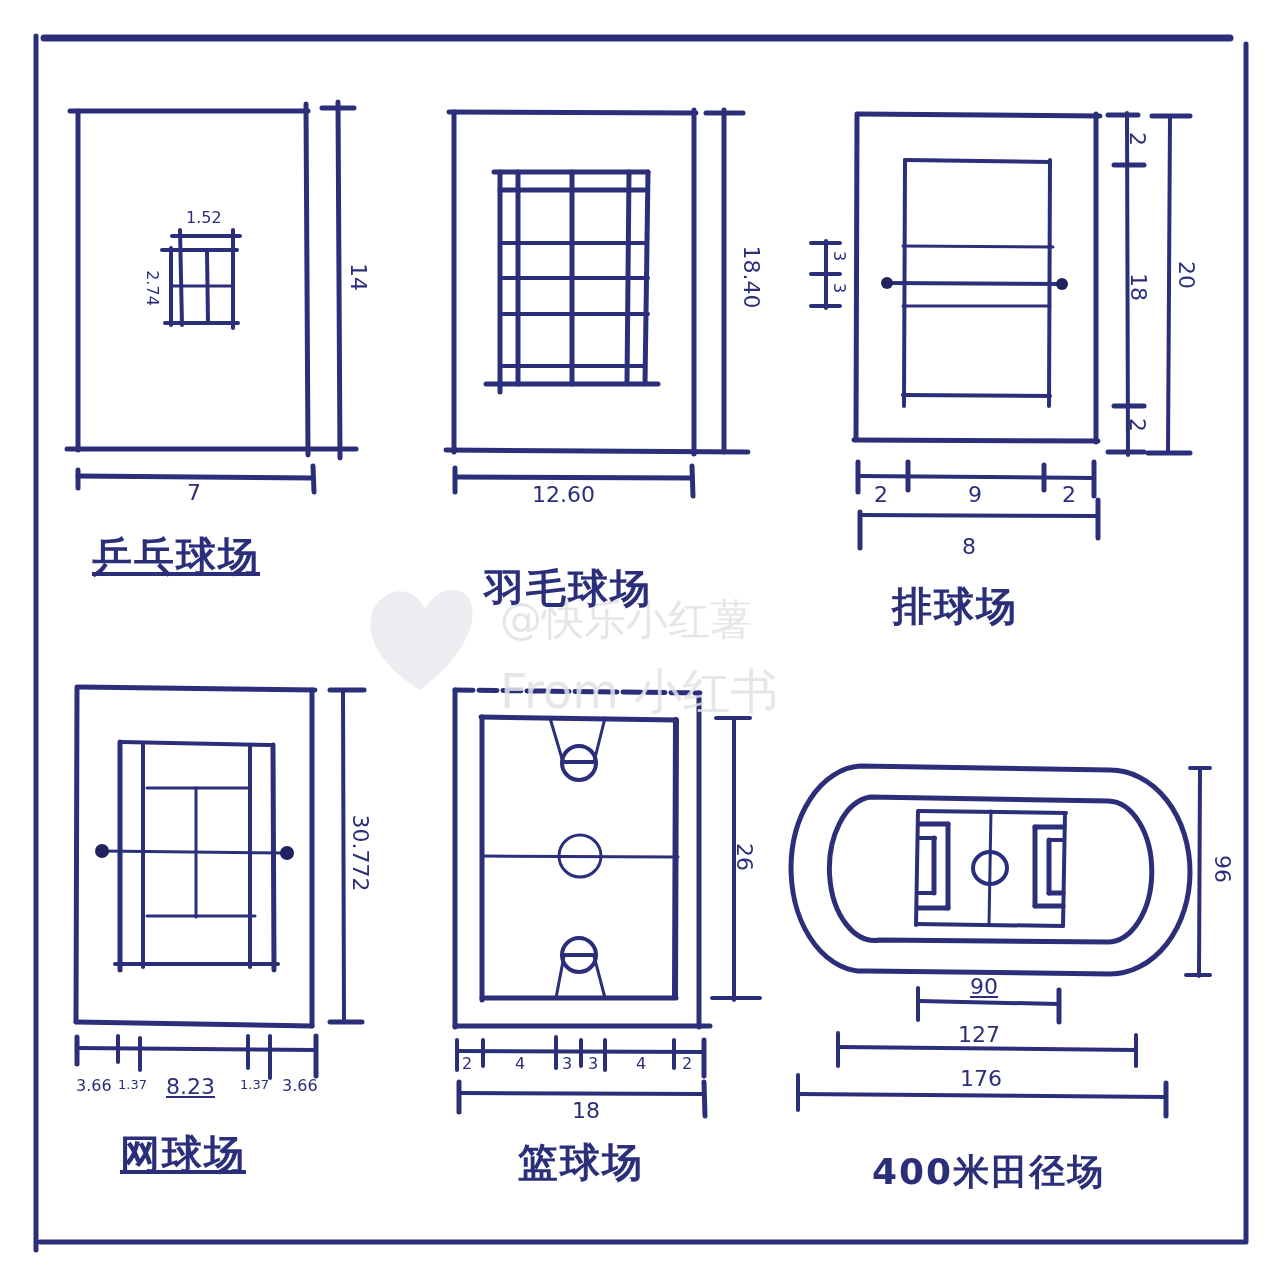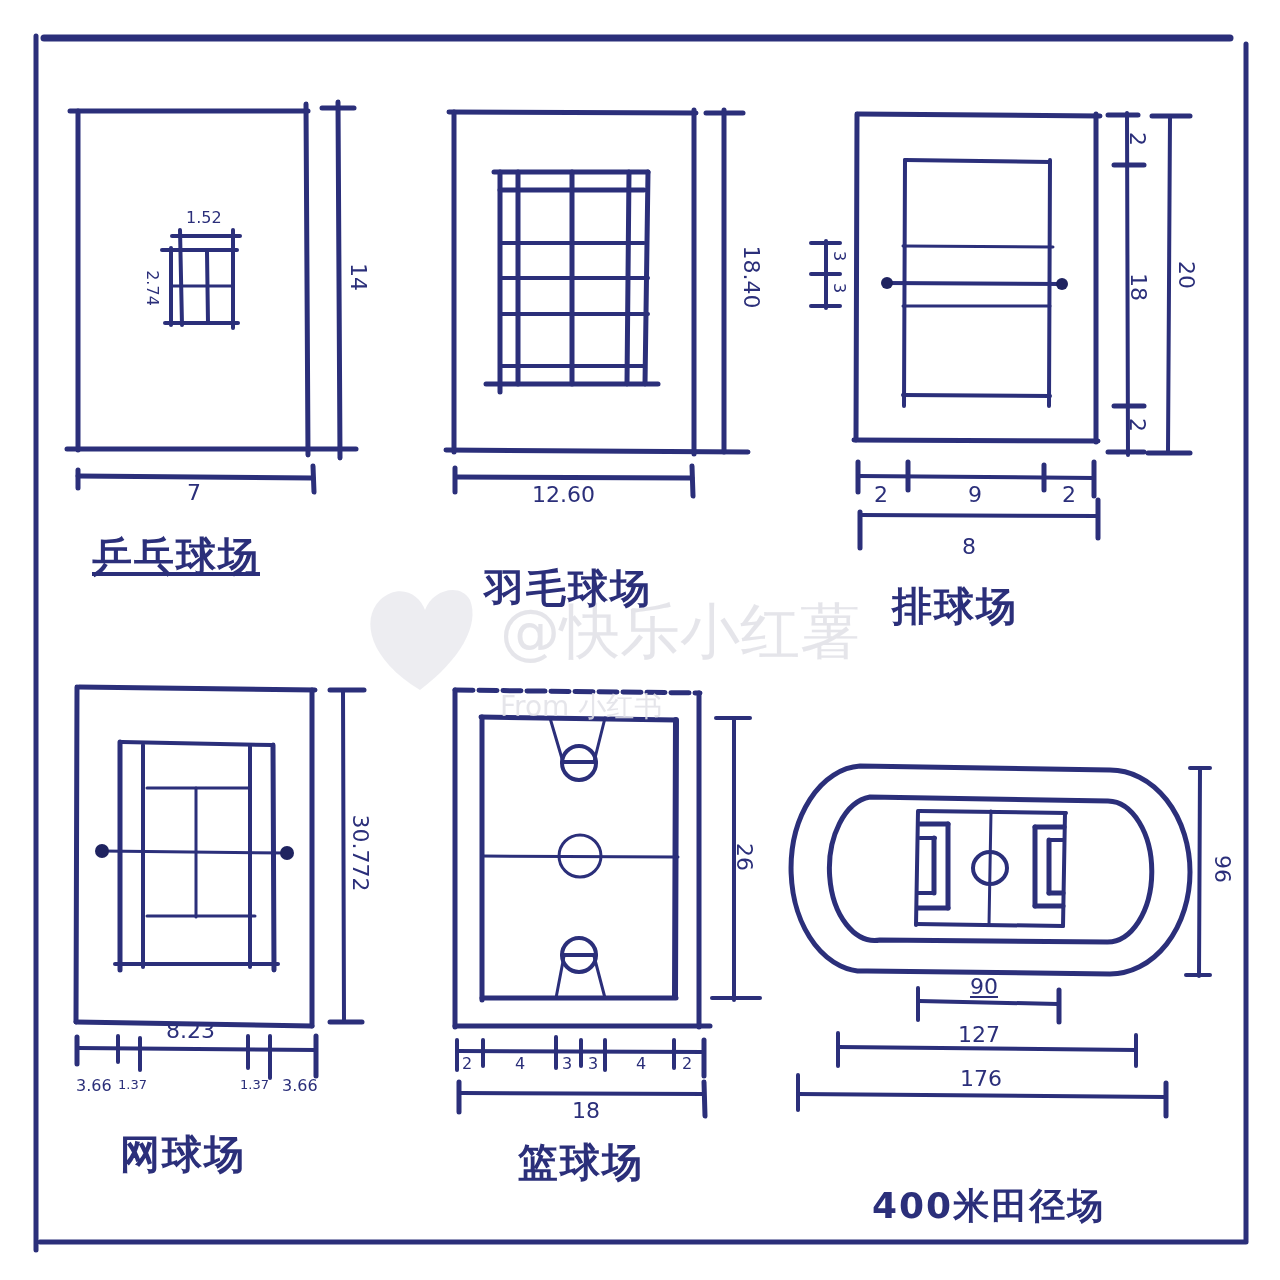--- a/index.html
+++ b/index.html
@@ -7,23 +7,23 @@
          font-family: "DejaVu Sans", sans-serif; }
   svg.canvas { position: absolute; left: 0; top: 0; width: 1280px; height: 1280px; }
   .ink { stroke: #2b2f7a; fill: none; stroke-linecap: round; stroke-linejoin: round; }
   .dot { fill: #1f2360; }
   .lbl { position: absolute; color: #2b2f7a; font-family: "DejaVu Sans", sans-serif;
          white-space: nowrap; line-height: 1; }
   .num { font-size: 22px; }
   .small { font-size: 16px; }
   .title { font-size: 40px; letter-spacing: 2px; font-weight: bold; }
   .rot90 { transform: rotate(90deg); transform-origin: center center; }
-  .watermark { position: absolute; color: rgba(225,225,230,0.85); font-size: 60px;
+  .watermark { position: absolute; color: rgba(225,225,230,0.85); font-size: 42px;
                font-family: "DejaVu Sans", sans-serif; white-space: nowrap; }
-  .watermark.sub { font-size: 28px; margin-top: 28px; }
+  .watermark.sub { font-size: 48px; }
 </style>
 </head>
 <body>
 
 <svg class="canvas" viewBox="0 0 1280 1280">
 
   <g>
     <line class="ink" x1="44" y1="38" x2="1230" y2="38" stroke-width="7"></line>
     <line class="ink" x1="36" y1="36" x2="36" y2="1250" stroke-width="5"></line>
     <line class="ink" x1="1246" y1="44" x2="1246" y2="1240" stroke-width="5"></line>
@@ -253,32 +253,32 @@
 <div class="lbl num rot90" style="left:1172px; top:264px;">20</div>
 <div class="lbl num" style="left:874px; top:484px;">2</div>
 <div class="lbl num" style="left:968px; top:484px;">9</div>
 <div class="lbl num" style="left:1062px; top:484px;">2</div>
 <div class="lbl num" style="left:962px; top:536px;">8</div>
 <div class="lbl title" style="left:892px; top:586px;">排球场</div>
 
 <div class="lbl num rot90" style="left:322px; top:842px;">30.772</div>
 <div class="lbl small" style="left:76px; top:1078px;">3.66</div>
 <div class="lbl small" style="left:118px; top:1078px; font-size:13px;">1.37</div>
-<div class="lbl num" style="left:166px; top:1020px;">8.23</div>
+<div class="lbl num" style="left:166px; top:1076px;text-decoration:underline;">8.23</div>
 <div class="lbl small" style="left:240px; top:1078px; font-size:13px;">1.37</div>
 <div class="lbl small" style="left:282px; top:1078px;">3.66</div>
-<div class="lbl title" style="left:120px; top:1134px;">网球场</div>
+<div class="lbl title" style="left:120px; top:1134px;text-decoration:underline;">网球场</div>
 
 <div class="lbl num rot90" style="left:730px; top:846px;">26</div>
 <div class="lbl small" style="left:462px; top:1056px;">2</div>
 <div class="lbl small" style="left:515px; top:1056px;">4</div>
 <div class="lbl small" style="left:562px; top:1056px;">3</div>
 <div class="lbl small" style="left:588px; top:1056px;">3</div>
 <div class="lbl small" style="left:636px; top:1056px;">4</div>
 <div class="lbl small" style="left:682px; top:1056px;">2</div>
 <div class="lbl num" style="left:572px; top:1100px;">18</div>
 <div class="lbl title" style="left:518px; top:1142px;">篮球场</div>
 
 <div class="lbl num rot90" style="left:1208px; top:858px;">96</div>
 <div class="lbl num" style="left:970px; top:976px;text-decoration:underline;">90</div>
 <div class="lbl num" style="left:958px; top:1024px;">127</div>
 <div class="lbl num" style="left:960px; top:1068px;text-align:right;">176</div>
-<div class="lbl title" style="left:872px; top:1154px; font-size:36px;margin-top:34px;">400米田径场</div>
+<div class="lbl title" style="left:872px; top:1154px; font-size:36px;">400米田径场</div>
 
 </body></html>

